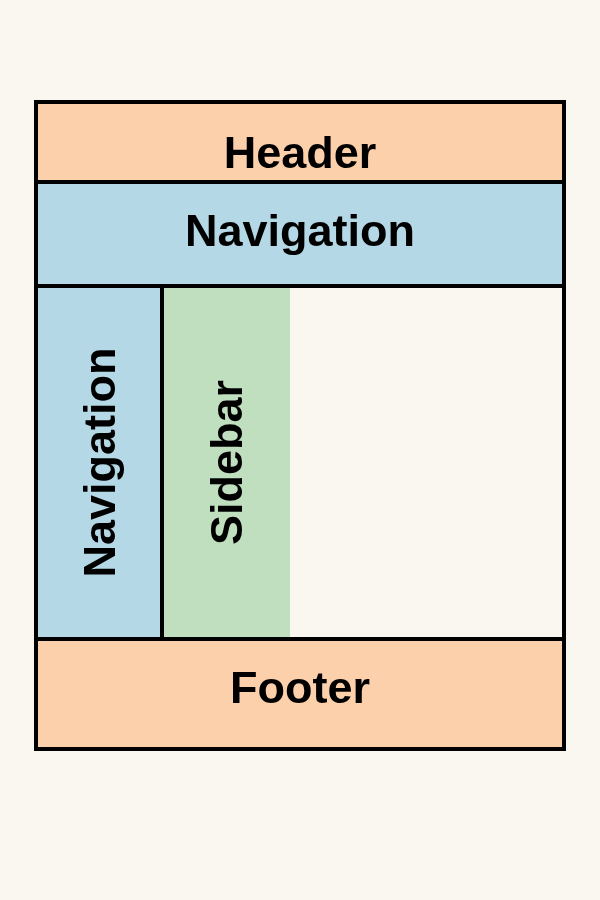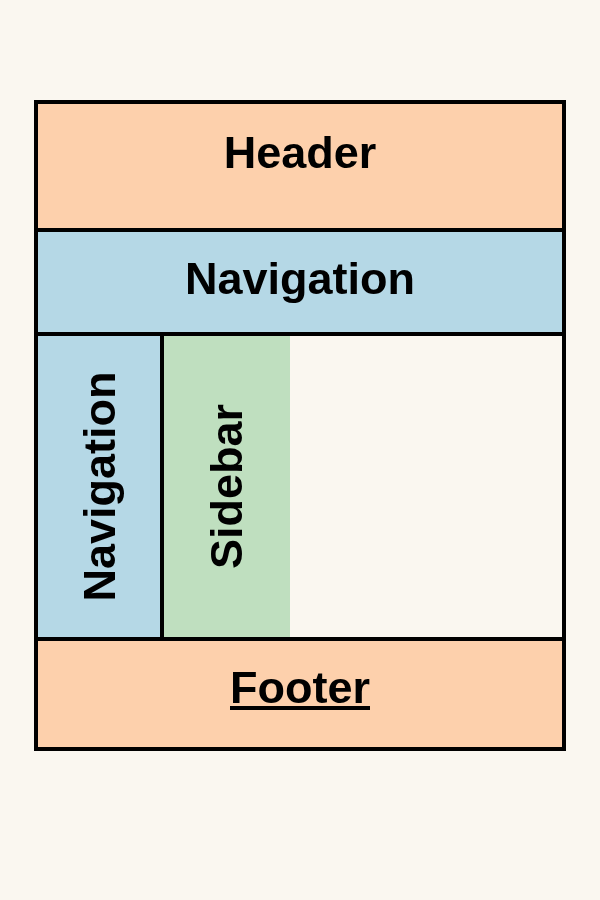--- a/index.html
+++ b/index.html
@@ -48,21 +48,21 @@
     user-select: none;
   }
 
   
   .label.vertical {
     transform: rotate(-90deg);
   }
 
   
   #header-region {
-    height: 128px;
+    height: 80px;
     background: #fdd0ac;
     border-bottom: 4px solid #000000;
     align-items: flex-start;
     padding-top: 26px;
   }
 
   #nav-top-region {
     height: 104px;
     background: #b5d8e6;
     border-bottom: 4px solid #000000;
@@ -96,21 +96,20 @@
     width: 126px;
     flex: 0 0 126px;
     background: #bfdfbf;
   }
 
   #footer-region {
     height: 106px;
     background: #fdd0ac;
     align-items: flex-start;
     padding-top: 24px;
-    text-decoration: underline;
   }
 </style>
 </head>
 <body>
 
 <div id="diagram">
 
   <div class="region" id="header-region">
     <span class="label">Header</span>
   </div>

